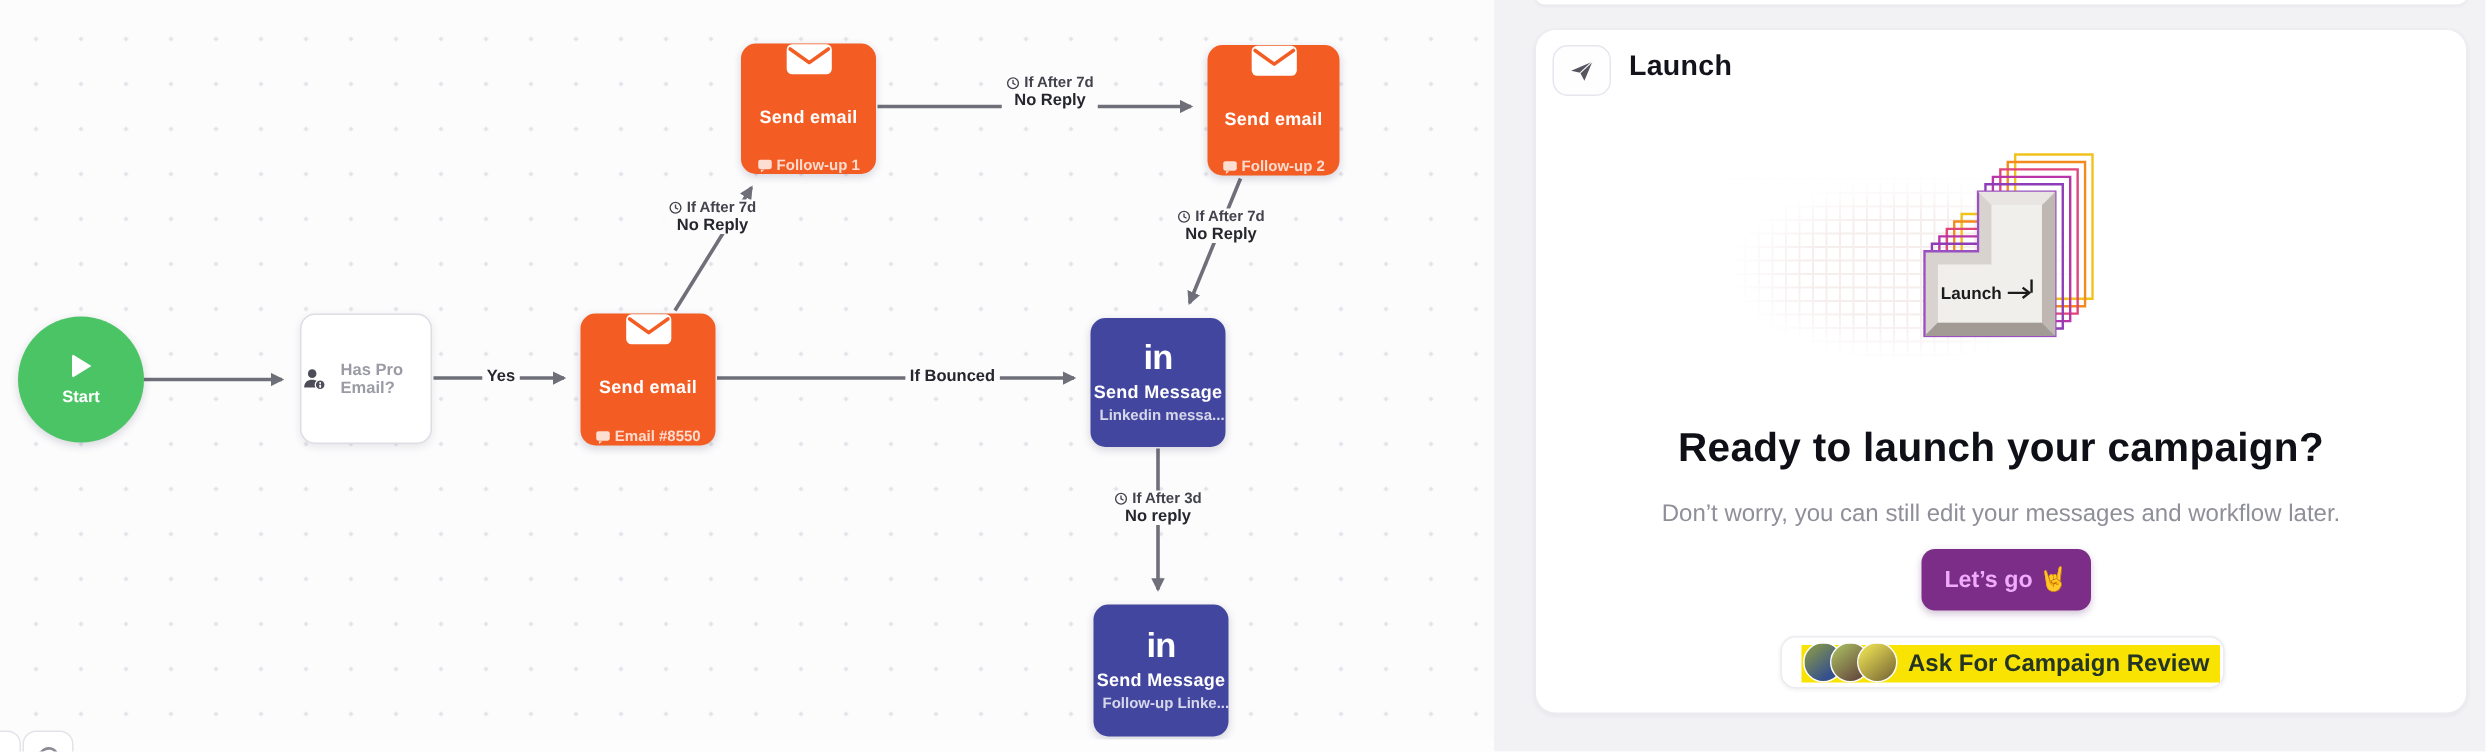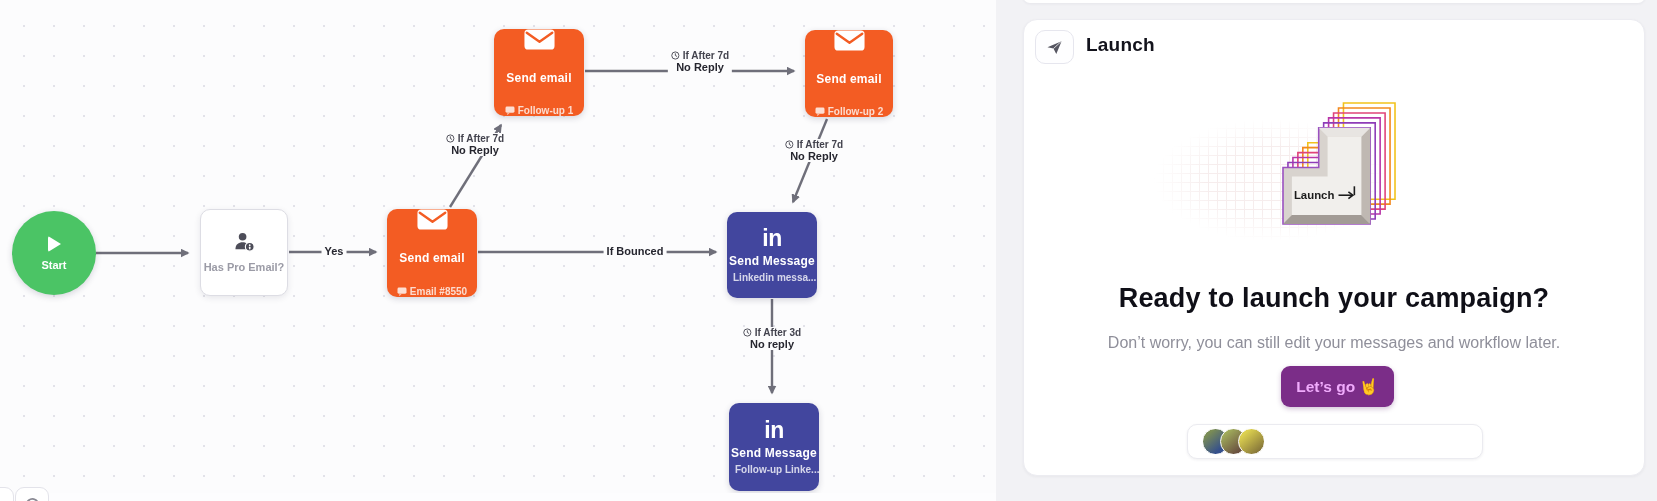--- a/index.html
+++ b/index.html
@@ -22,21 +22,21 @@
   .node.linkedin { background:#42469e; }
   .in-logo { font-size:23px; font-weight:800; line-height:1; letter-spacing:-.5px; }
 
   .node-start { position:absolute; left:12px; top:211px; width:84px; height:84px; border-radius:50%;
     background:#4bc465; color:#fff; display:flex; flex-direction:column; align-items:center; justify-content:center;
     gap:7px; box-shadow:0 2px 6px rgba(40,40,70,.18); cursor:pointer; }
   .node-start .title { font-size:11px; font-weight:700; }
   .play { width:0; height:0; border-left:13px solid #fff; border-top:8px solid transparent; border-bottom:8px solid transparent; border-radius:2px; }
 
   .node-cond { position:absolute; left:200px; top:209px; width:88px; height:87px; background:#fff;
-    border:1px solid #dddde4; border-radius:10px; display:flex; flex-direction:column; align-items:center;
+    border:1px solid #dddde4; border-radius:10px; display:flex; flex-direction:row; align-items:center;
     justify-content:center; gap:9px; box-shadow:0 2px 6px rgba(40,40,70,.10); cursor:pointer; }
   .node-cond .title { font-size:11px; font-weight:700; color:#9b9ba6; }
 
   .n-email1 { left:387px; top:209px; width:90px; height:88px; }
   .n-fu1 { left:494px; top:29px;  width:90px; height:87px; }
   .n-fu2 { left:805px; top:30px;  width:88px; height:87px; }
   .n-li1 { left:727px; top:212px; width:90px; height:86px; }
   .n-li2 { left:729px; top:403px; width:90px; height:88px; }
 
   .elabel { position:absolute; transform:translateX(-50%); text-align:center; background:#fcfcfd; padding:0 3px; white-space:nowrap; }
@@ -285,20 +285,21 @@
             <path d="M72,68 V59"></path>
         </g>
       </svg>
 
       <div class="lc-heading">Ready to launch your campaign?</div>
       <div class="lc-subheading">Don’t worry, you can still edit your messages and workflow later.</div>
 
       <button class="cta">Let’s go 🤘</button>
 
       <div class="review-pill">
+        <div class="review-band">Ask For Campaign Review</div>
         <div class="avatars">
           <div class="avatar av1"></div>
           <div class="avatar av2"></div>
           <div class="avatar av3"></div>
         </div>
       </div>
     </div>
   </div>
 
 </div>

